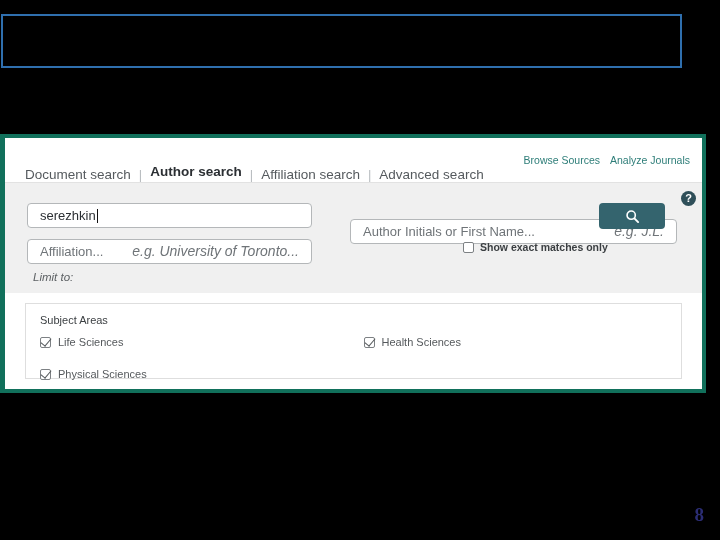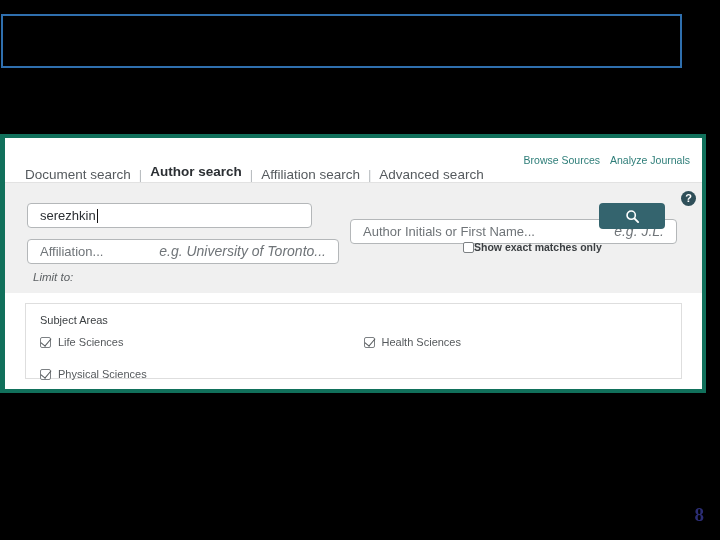--- a/index.html
+++ b/index.html
@@ -154,21 +154,21 @@
     display: inline-block;
     width: 1px;
     height: 14px;
     background: #111111;
     vertical-align: -2px;
     margin-left: 1px;
   }
 
   #field-lastname { left: 22px;  top: 20px; width: 285px; }
   #field-initials { left: 313px; top: 36px; width: 327px; margin-left: 32px; }
-  #field-affiliation { left: 22px; top: 56px; width: 312px; }
+  #field-affiliation { left: 22px; top: 56px; width: 285px; }
 
   #search-button {
     position: absolute;
     left: 594px;
     top: 20px;
     width: 66px;
     height: 26px;
     background: #34646e;
     border: none;
     border-radius: 4px;
@@ -178,20 +178,21 @@
     justify-content: center;
   }
   #search-button svg { display: block; }
 
   #exact-row {
     position: absolute;
     left: 458px;
     top: 58px;
     display: flex;
     align-items: center;
+    gap: 6px;
     cursor: pointer;
   }
   .cbox {
     width: 11px;
     height: 11px;
     box-sizing: border-box;
     border: 1px solid #7d8184;
     border-radius: 2px;
     background: #ffffff;
     position: relative;

